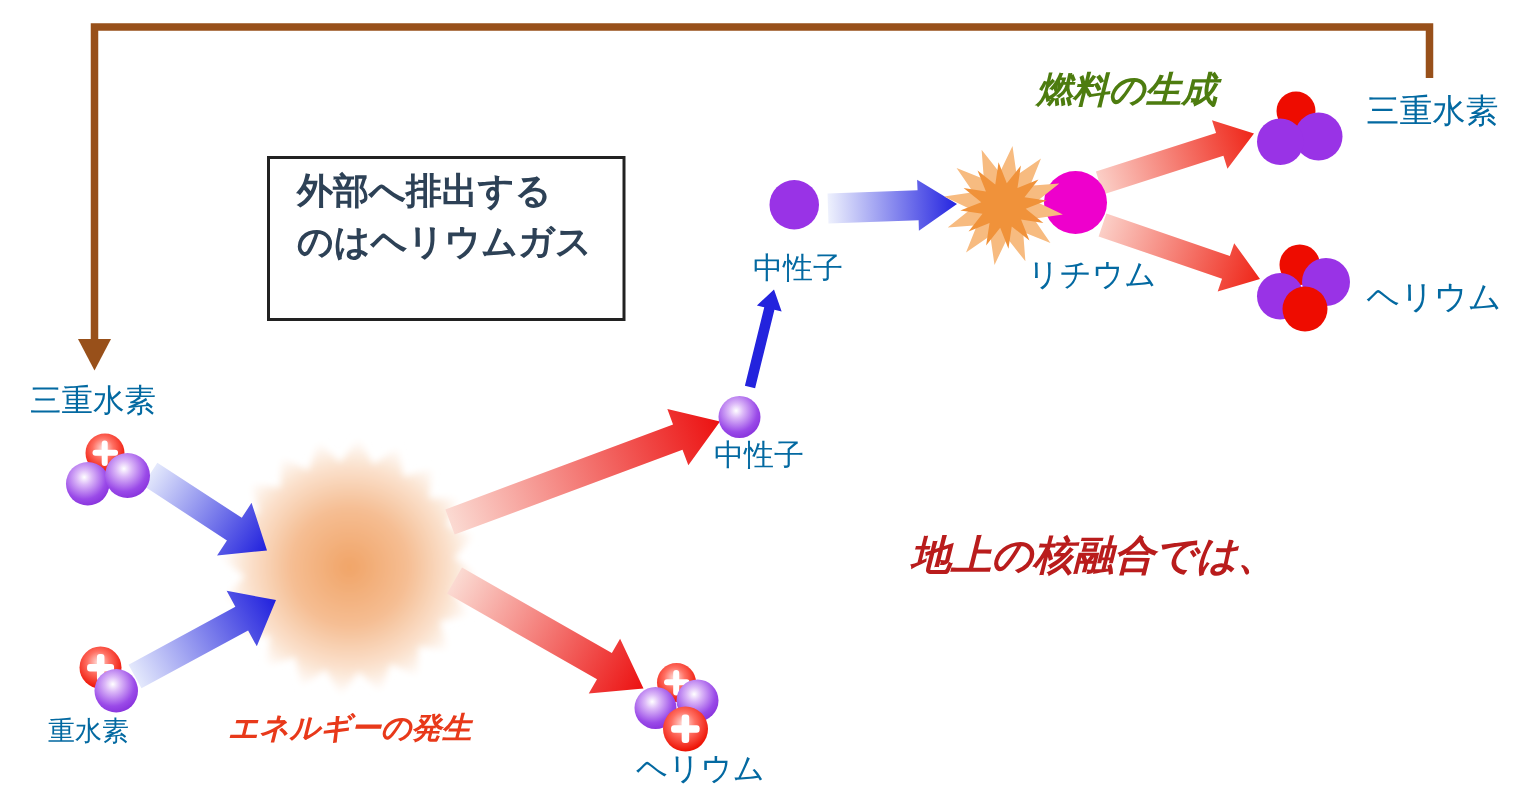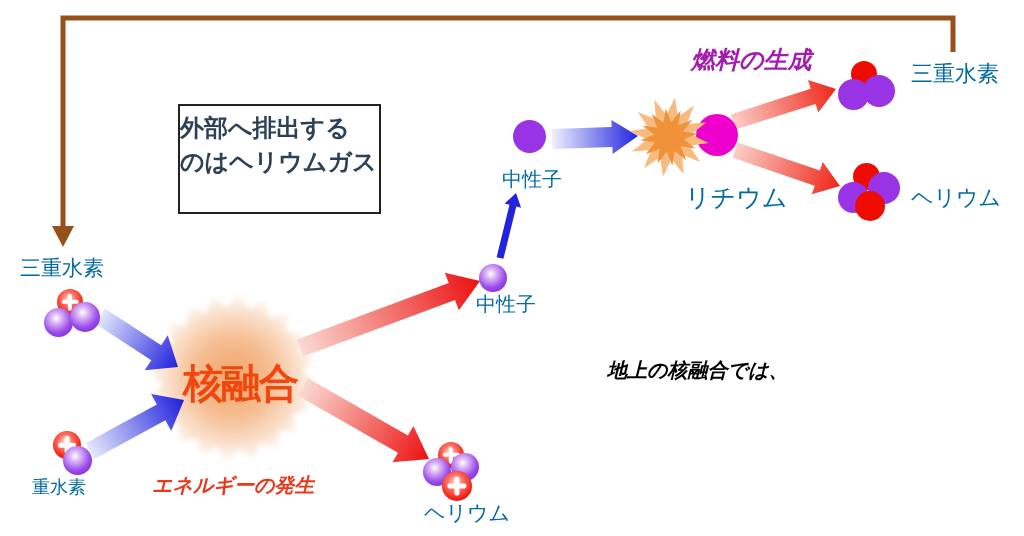--- a/index.html
+++ b/index.html
@@ -5,32 +5,32 @@
   html,body{margin:0;padding:0;background:#fff;}
   #stage{
     position:relative;width:1024px;height:536px;background:#ffffff;overflow:hidden;
     font-family:"Liberation Sans","DejaVu Sans",sans-serif;
   }
   #shapes{position:absolute;left:0;top:0;width:1024px;height:536px;}
   .lbl{position:absolute;font-weight:normal;color:#0369a1;white-space:nowrap;line-height:1.1;}
   .caption{font-style:italic;font-weight:bold;white-space:nowrap;}
   .note-box{
     position:absolute;left:178px;top:104px;width:199px;height:96px;
-    border:2px solid #222;background:#fff;padding:5px 0;
+    border:2px solid #222;background:#fff;padding:5px 18px;
     font-size:24px;line-height:34px;font-weight:bold;color:#2d4156;
   }
   .fusion-title{
     position:absolute;left:183px;top:356px;font-size:40px;font-weight:bold;
     color:#f1470e;letter-spacing:-2px;white-space:nowrap;
   }
   .cap-energy{position:absolute;left:152px;top:472px;font-size:20px;color:#e8391a;}
-  .cap-fuel{position:absolute;left:691px;top:44px;font-size:24px;color:#a21caf;}
+  .cap-fuel{position:absolute;left:691px;top:44px;font-size:24px;color:#4d7c0f;}
   .cap-ground{
-    position:absolute;left:607px;top:352px;font-size:20px;line-height:37px;
-    font-style:italic;font-weight:bold;color:#000000;white-space:nowrap;
+    position:absolute;left:607px;top:352px;font-size:27px;line-height:37px;
+    font-style:italic;font-weight:bold;color:#b91c1c;white-space:nowrap;
   }
   .ball{position:absolute;border-radius:50%;}
   .shinyPurple{background:radial-gradient(circle at 42% 35%, #ffffff 0%, #dcb9f8 20%, #9a4ae8 58%, #7318cf 100%);}
   .shinyRed{background:radial-gradient(circle at 45% 38%, #ffe3df 0%, #ff6f62 32%, #ee1507 72%, #cf0e01 100%);}
   .flatPurple{background:#9933e6;}
   .flatRed{background:#ee0c00;}
   .plus::before,.plus::after{
     content:"";position:absolute;background:#fff;border-radius:2px;
     left:50%;top:50%;transform:translate(-50%,-50%);
   }
@@ -109,36 +109,35 @@
 
   <div class="ball shinyRed plus" style="left:57px;top:289px;width:26px;height:26px;"></div>
   <div class="ball shinyPurple" style="left:44px;top:308px;width:29px;height:29px;"></div>
   <div class="ball shinyPurple" style="left:70px;top:302px;width:30px;height:30px;"></div>
   <div class="lbl" style="left:20px;top:256px;font-size:21px;">三重水素</div>
 
   <div class="ball shinyRed plus" style="left:53px;top:431px;width:28px;height:28px;"></div>
   <div class="ball shinyPurple" style="left:63px;top:446px;width:29px;height:29px;"></div>
   <div class="lbl" style="left:32px;top:478px;font-size:18px;">重水素</div>
 
-  <div class="fusion-title">核融合</div>
   <div class="caption cap-energy">エネルギーの発生</div>
 
   <div class="ball shinyPurple" style="left:479px;top:264px;width:28px;height:28px;"></div>
   <div class="lbl" style="left:476px;top:293px;font-size:20px;">中性子</div>
 
   <div class="ball shinyRed plus" style="left:438px;top:442px;width:26px;height:26px;"></div>
   <div class="ball shinyPurple" style="left:451px;top:453px;width:28px;height:28px;"></div>
   <div class="ball shinyPurple" style="left:423px;top:458px;width:28px;height:28px;"></div>
   <div class="ball shinyRed plus" style="left:442px;top:471px;width:30px;height:30px;"></div>
   <div class="lbl" style="left:424px;top:501px;font-size:21px;">ヘリウム</div>
 
   <div class="ball flatPurple" style="left:513px;top:120px;width:33px;height:33px;"></div>
   <div class="lbl" style="left:502px;top:168px;font-size:20px;">中性子</div>
 
-  <div class="lbl" style="left:685px;top:172px;font-size:25px;margin-top:12px;">リチウム</div>
+  <div class="lbl" style="left:685px;top:172px;font-size:21px;">リチウム</div>
   <div class="caption cap-fuel">燃料の生成</div>
 
   <div class="ball flatRed" style="left:851px;top:61px;width:26px;height:26px;"></div>
   <div class="ball flatPurple" style="left:863px;top:75px;width:32px;height:32px;"></div>
   <div class="ball flatPurple" style="left:838px;top:79px;width:31px;height:31px;"></div>
   <div class="lbl" style="left:911px;top:62px;font-size:22px;">三重水素</div>
 
   <div class="ball flatRed" style="left:853px;top:163px;width:27px;height:27px;"></div>
   <div class="ball flatPurple" style="left:868px;top:172px;width:32px;height:32px;"></div>
   <div class="ball flatPurple" style="left:838px;top:182px;width:31px;height:31px;"></div>

